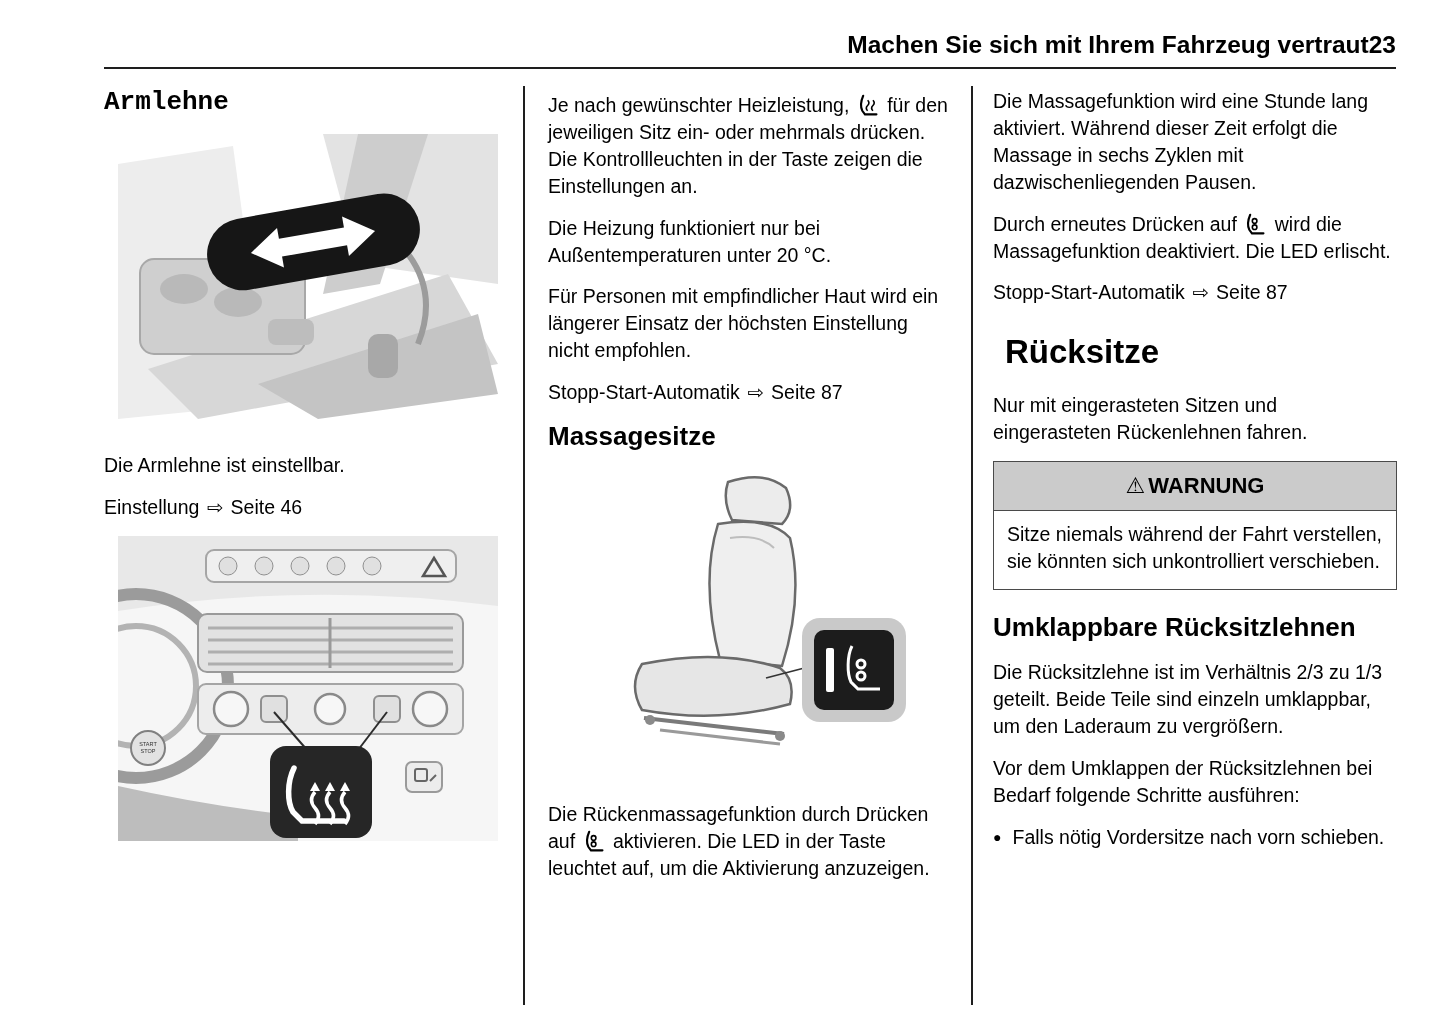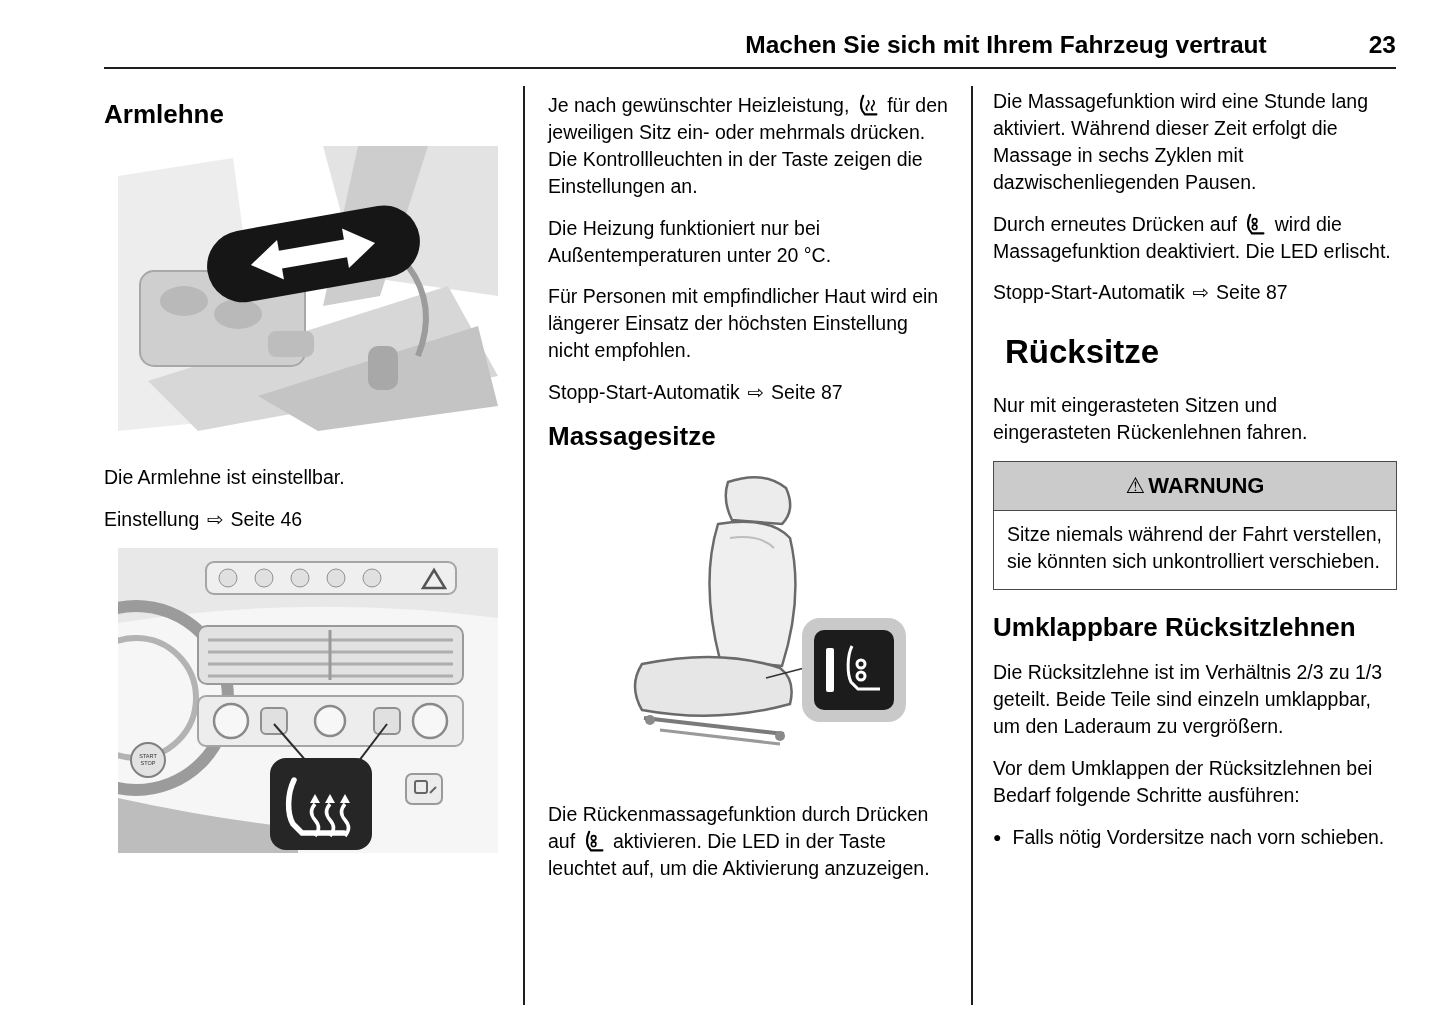--- a/index.html
+++ b/index.html
@@ -10,42 +10,42 @@
   }
   .page {
     position:relative; width:1445px; height:1018px;
     background:#fff; overflow:hidden;
     font-size:19.5px; line-height:1.38;
   }
   
   .header {
     position:absolute; left:104px; right:49px; top:32px;
     display:flex; justify-content:flex-end; align-items:flex-start;
-    gap:102px; font-weight:bold; font-size:24.5px; line-height:1.1;
+    font-weight:bold; font-size:24.5px; line-height:1.1;
   }
   .header-rule {
     position:absolute; left:104px; right:49px; top:67px;
     border-top:2px solid #1e1e1e; height:0;
   }
   .vrule {
     position:absolute; top:86px; height:919px; width:1.5px; background:#1e1e1e;
   }
   .vrule-1 { left:523px; }
   .vrule-2 { left:971px; }
   
   .col { position:absolute; }
   .col-left  { left:104px; top:85px;  width:394px; }
   .col-mid   { left:548px; top:92px;  width:403px; }
   .col-right { left:993px; top:88px;  width:404px; }
 
   p { margin:0 0 15px; }
   .mt-lg { margin-top:12px; }
   h2 { font-size:33px; font-weight:bold; margin:26px 12px 20px; line-height:1.2; }
   h3 { font-size:26px; font-weight:bold; margin:8px 0 16px; line-height:1.2; }
-  .col-left h3:first-child { margin-top:14px; }
+  .col-left h3:first-child { margin-top:2px;font-family:Liberation Mono, monospace; }
 
   figure { display:block; }
   .fig-left { margin:10px 0 26px 14px; }
   .fig-mid  { margin:6px auto 16px; width:340px; }
 
   .inline-icon { display:inline-block; width:23px; height:23px; vertical-align:-5px; margin:0 2px; }
 
   .ref-arrow { font-weight:normal; padding:0 2px; }
 
   

